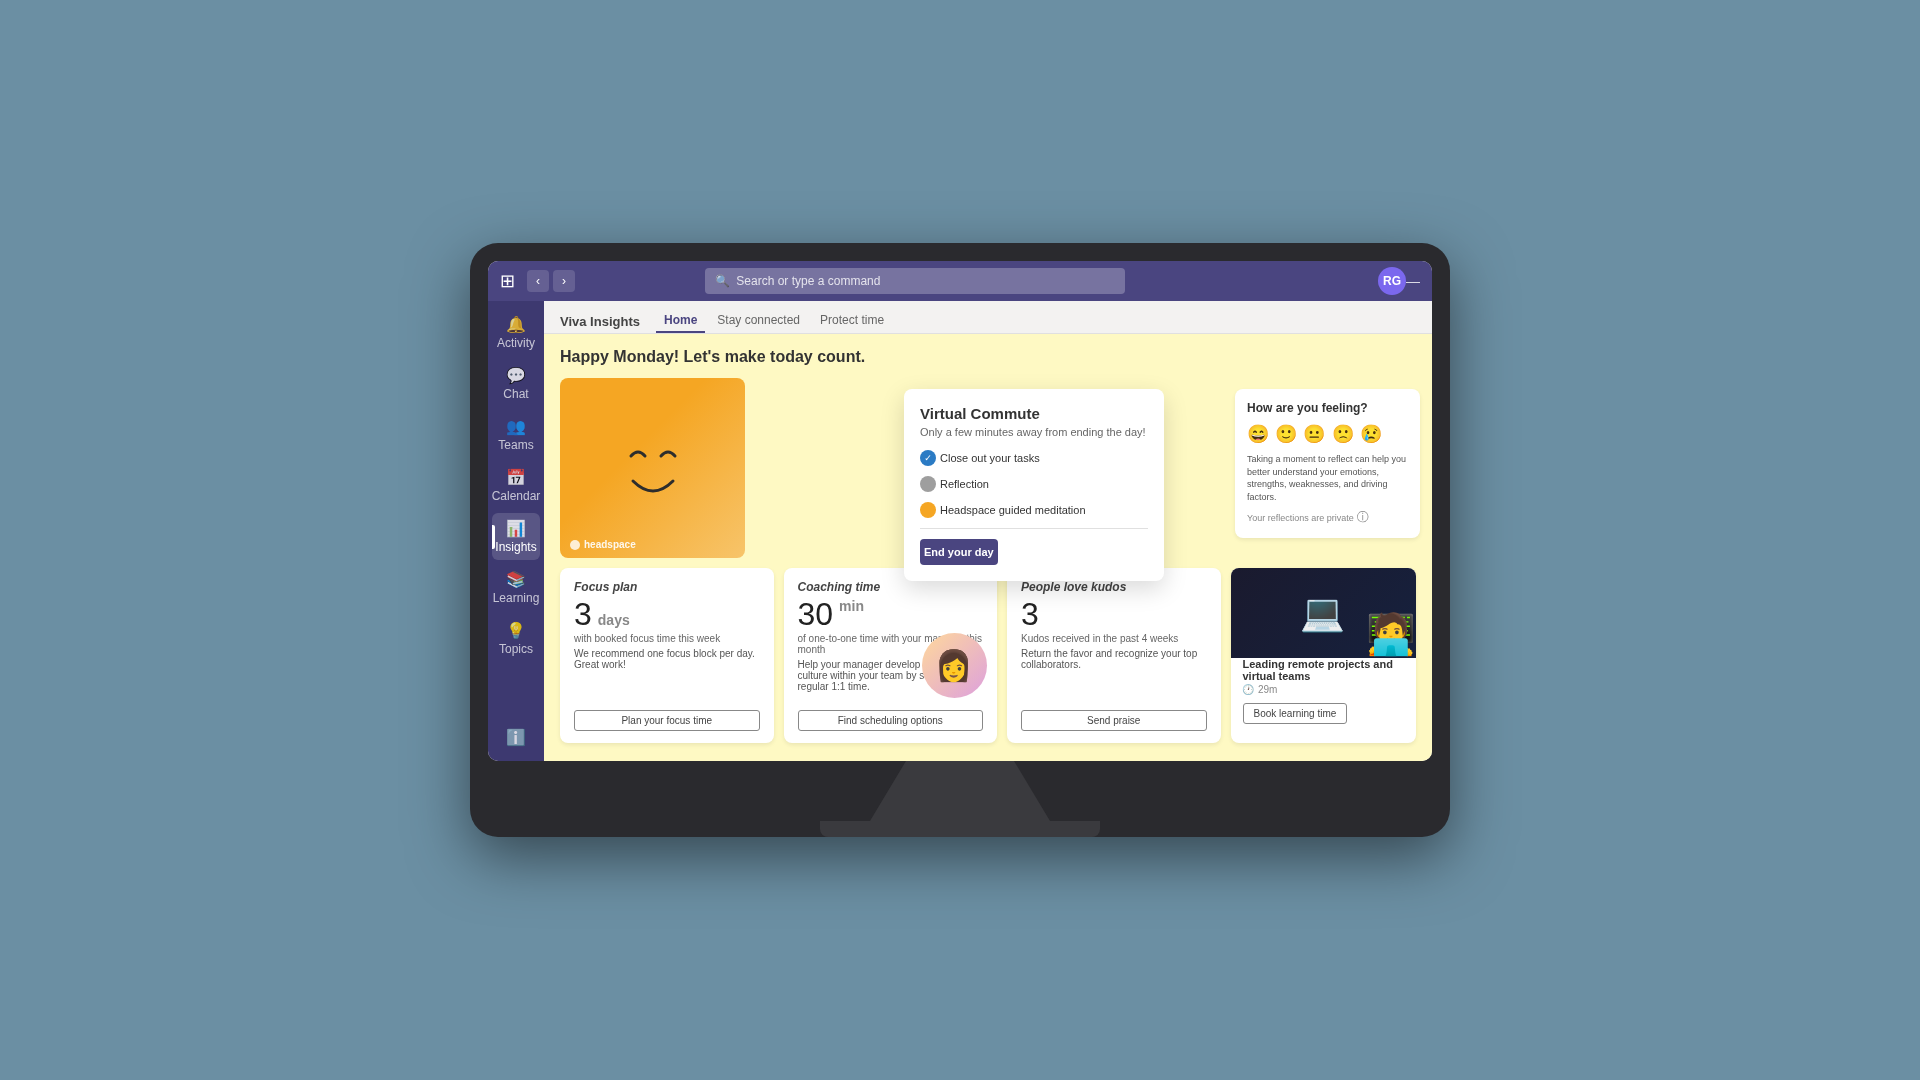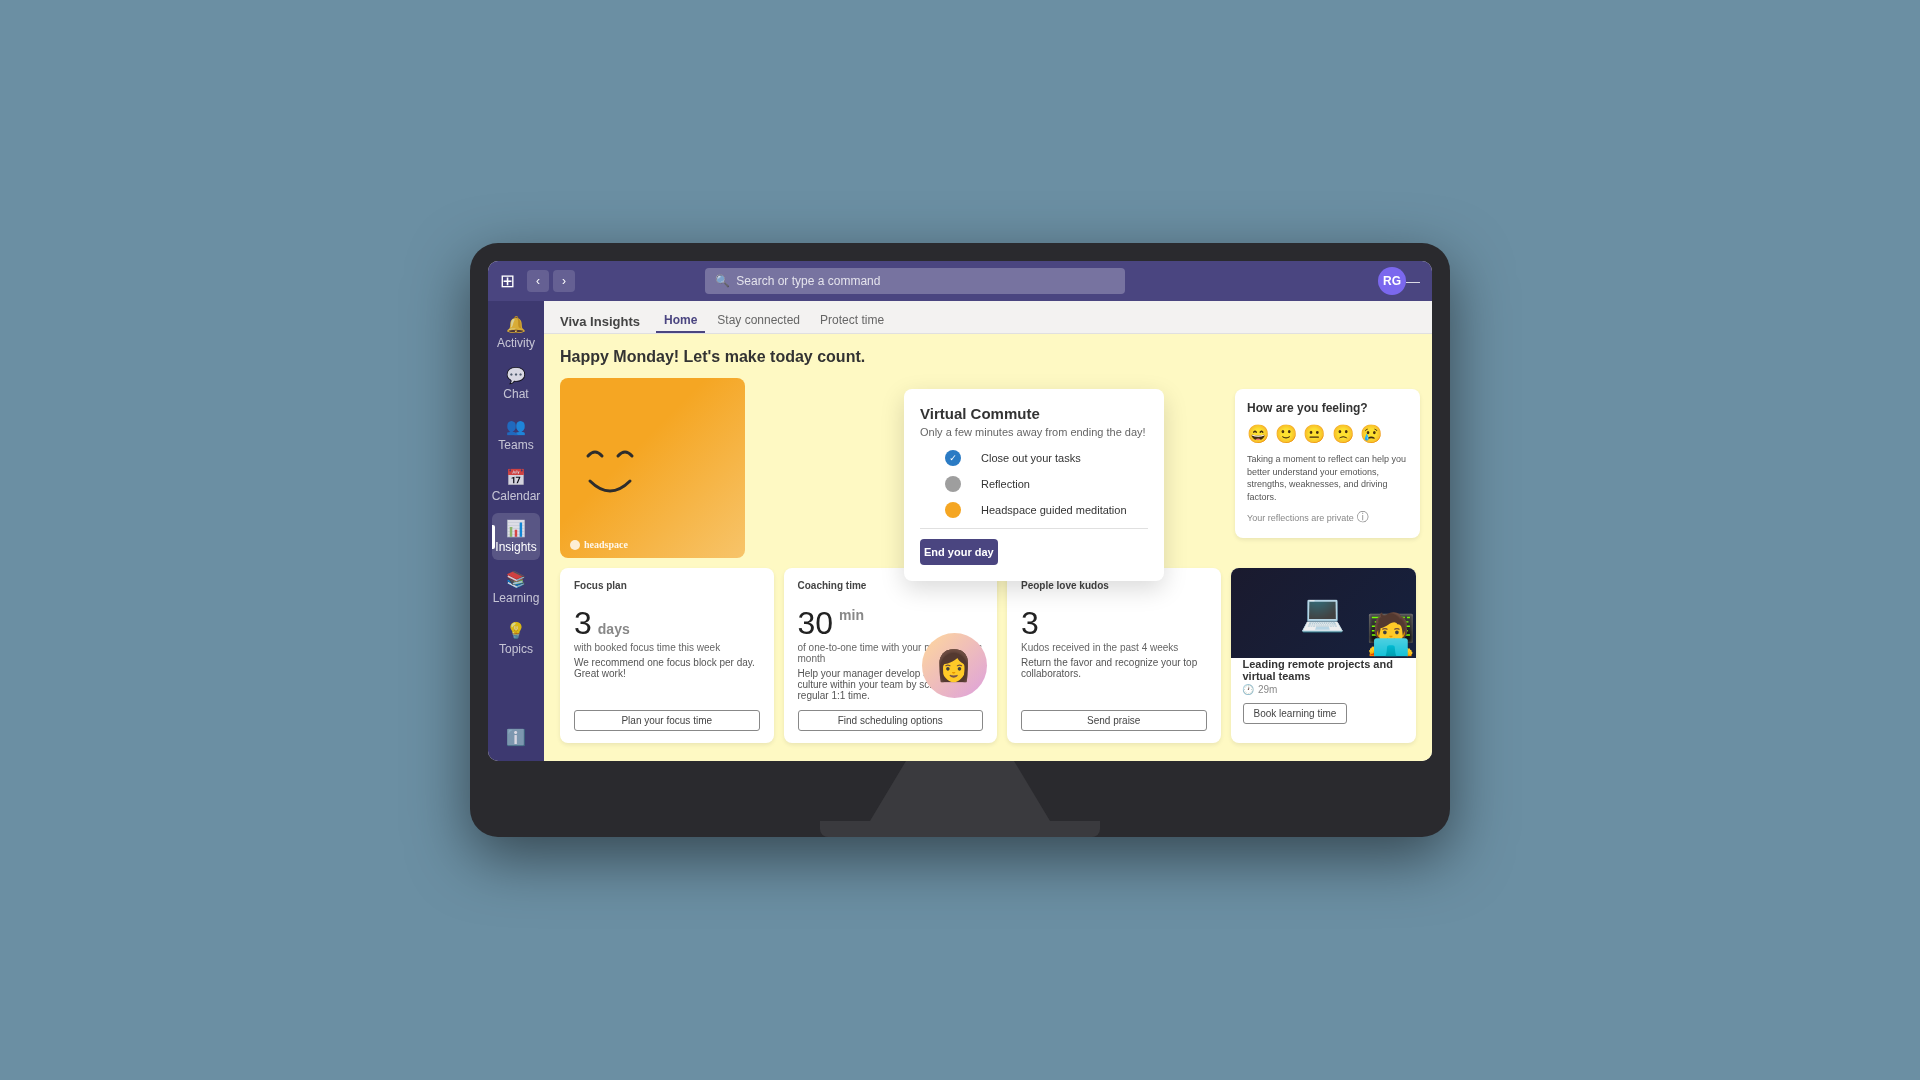--- a/index.html
+++ b/index.html
@@ -277,22 +277,21 @@
     
     .headspace-illustration {
       width: 185px;
       background: linear-gradient(135deg, #f5a623 40%, #f7c46a 100%);
       border-radius: 8px;
       flex-shrink: 0;
       position: relative;
       overflow: hidden;
       display: flex;
       align-items: center;
-      justify-content: flex-start;
-      font-family: Liberation Serif, serif;
+      justify-content: center;
     }
     .headspace-face {
       position: relative;
     }
     .face-svg {
       width: 100px;
       height: 80px;
     }
     .headspace-logo {
       position: absolute;
@@ -331,25 +330,24 @@
       margin-bottom: 4px;
     }
     .vc-subtitle {
       font-size: 11px;
       color: #666;
       margin-bottom: 12px;
     }
     .vc-item {
       display: flex;
       align-items: center;
-      gap: 20px;
+      gap: 4px;
       margin-bottom: 10px;
       font-size: 11px;
       color: #333;
-      margin-left: 25px;
     }
     .vc-check {
       width: 16px;
       height: 16px;
       border-radius: 50%;
       background: #2b7bc4;
       display: flex;
       align-items: center;
       justify-content: center;
       flex-shrink: 0;
@@ -444,24 +442,25 @@
     .stat-card {
       background: white;
       border-radius: 8px;
       padding: 12px 14px;
       box-shadow: 0 2px 4px rgba(0,0,0,0.08);
       flex: 1;
       display: flex;
       flex-direction: column;
     }
     .stat-card-title {
-      font-size: 10px;
+      font-size: 12px;
       font-weight: 600;
       color: #444;
-      margin-bottom: 16px;
+      margin-bottom: 4px;
+      font-style: italic;
     }
     .stat-number {
       font-size: 32px;
       font-weight: 300;
       color: #222;
       line-height: 1;
     }
     .stat-unit {
       font-size: 14px;
       color: #888;

